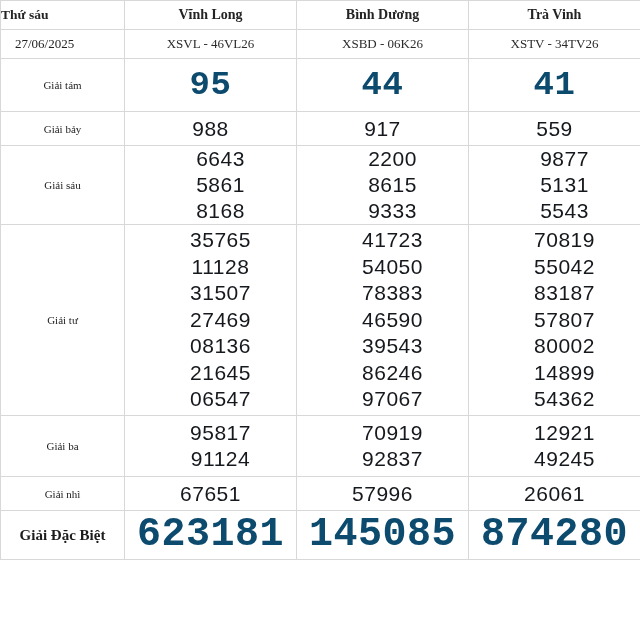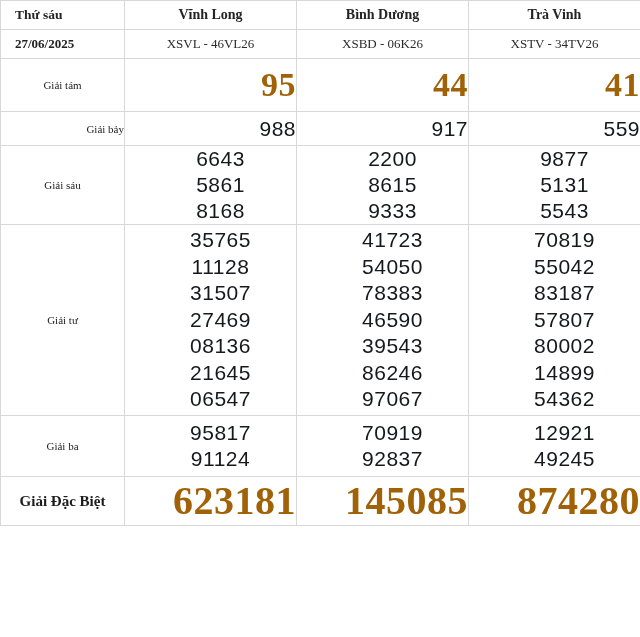--- a/index.html
+++ b/index.html
@@ -33,33 +33,33 @@
   
   tr.header-row td {
     height: 28px;
     font-family: "Liberation Serif", serif;
     font-weight: bold;
     font-size: 14px;
     color: #242424;
   }
   tr.header-row td.label-cell {
     text-align: left;
-    padding-left: 14px;
+    padding-left: 0;
     font-size: 13.5px;
   }
   
   tr.date-row td {
     height: 28px;
     font-size: 13px;
     color: #222;
   }
   tr.date-row td.label-cell {
     text-align: left;
     padding-left: 14px;
-    font-weight: bold;
+    font-weight: normal;
     font-size: 13px;
   }
   tr.date-row td.code-cell {
     font-size: 13px;
     color: #2a2a2a;
   }
 
   
   td.prize-label {
     text-align: left;
@@ -74,32 +74,31 @@
     font-size: 21px;
     color: #15181c;
     line-height: 26px;
     letter-spacing: 0.5px;
   }
   td.nums div { white-space: nowrap; }
 
   
   tr.g8 td.nums,
   tr.special td.nums {
-    font-family: Liberation Serif, serif;
+    font-family: Liberation Mono, monospace;
     font-weight: bold;
-    color: #a16207;
-    text-align: right;
+    color: #0c4a6e;
   }
   tr.g8 td.nums { font-size: 34px; line-height: 40px; }
   tr.g8 td { height: 52px; }
   tr.special td.nums { font-size: 40px; line-height: 38px; }
   tr.special td { height: 48px; }
   tr.special td.prize-label { font-weight: bold; font-size: 15px; }
 
-  tr.g7 td { height: 33px; text-align: right; }
+  tr.g7 td { height: 33px; }
   tr.g6 td { height: 78px; }
   tr.g5 td { height: 33px; }
   tr.g4 td { height: 190px; }
   tr.g3 td { height: 60px; }
   tr.g2 td { height: 33px; }
   tr.g1 td { height: 33px; }
 
   tr.g6 td.nums, tr.g4 td.nums, tr.g3 td.nums {
     line-height: 26px;
     padding-left: 20px;
@@ -217,20 +216,32 @@
       <td class="nums">
           <div>70919</div>
           <div>92837</div>
         </td>
       <td class="nums">
           <div>12921</div>
           <div>49245</div>
         </td>
     </tr>
 
+    <tr class="g2">
+      <td class="prize-label">Giải nhì</td>
+      <td class="nums">
+          <div>67651</div>
+        </td>
+      <td class="nums">
+          <div>57996</div>
+        </td>
+      <td class="nums">
+          <div>26061</div>
+        </td>
+    </tr>
 
 
     <tr class="special">
       <td class="prize-label">Giải Đặc Biệt</td>
       <td class="nums">
           <div>623181</div>
         </td>
       <td class="nums">
           <div>145085</div>
         </td>

